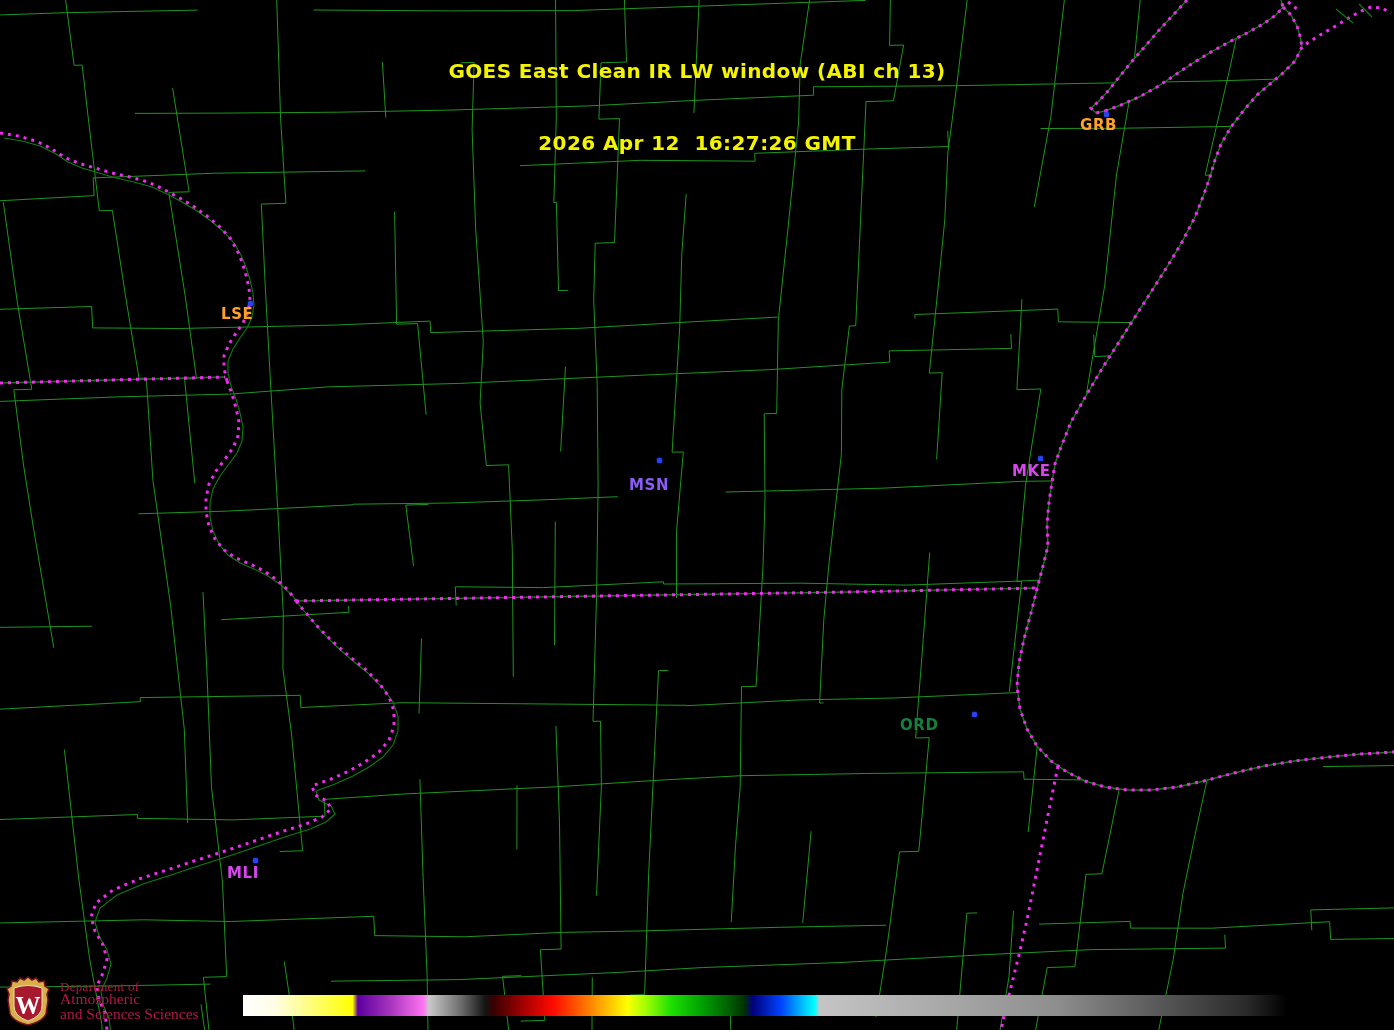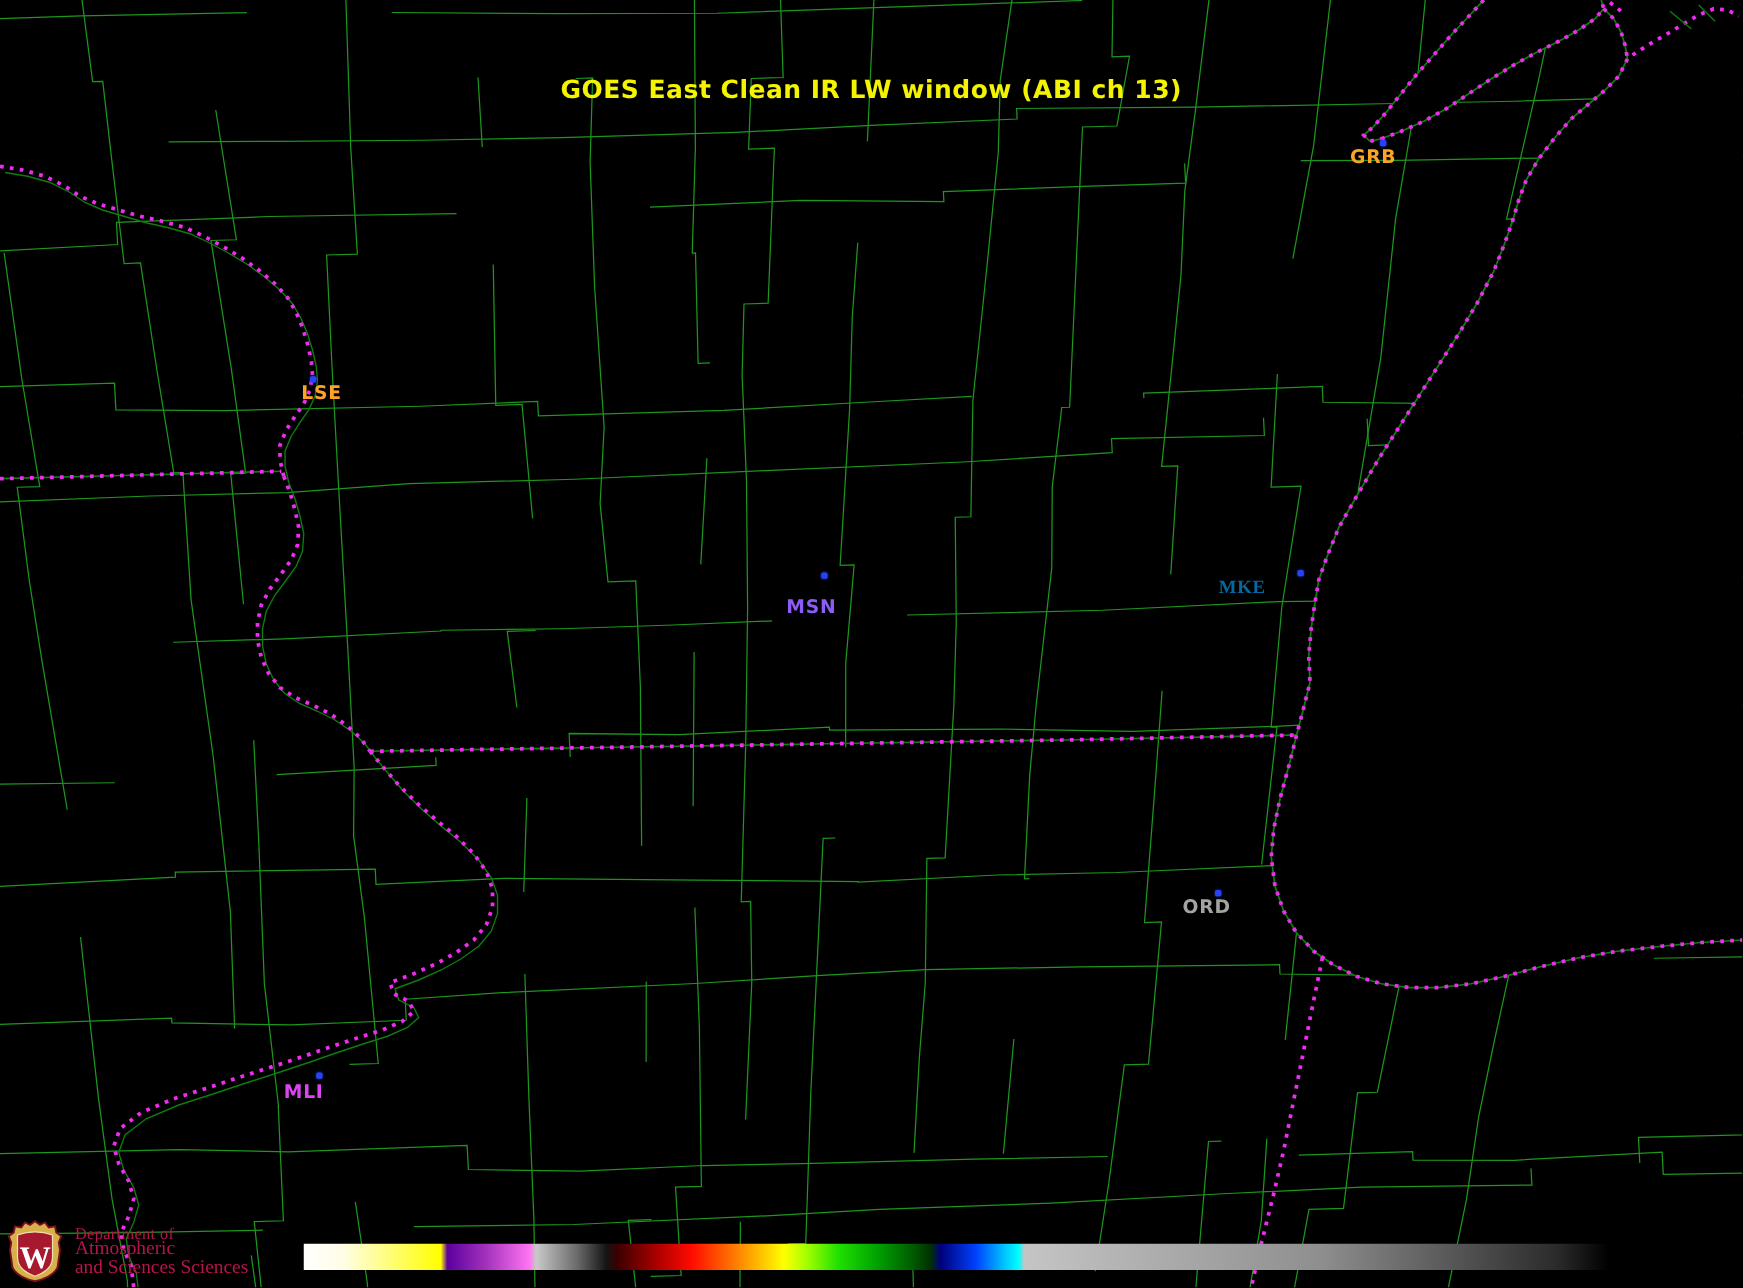--- a/index.html
+++ b/index.html
@@ -73,33 +73,34 @@
       <path d="M1283,7 L1291,15 L1297,26 L1300,36 L1302,47" fill="none" stroke="#0e7c0e" stroke-width="1.4"></path>
       <path d="M1283,7 L1291,15 L1297,26 L1300,36 L1302,47" fill="none" stroke="#f02cf0" stroke-width="3" stroke-dasharray="3 5"></path>
       <path d="M1058,766 L1051,800 L1043,840 L1035,880 L1027,920 L1019,955 L1009,995 L1001,1030" fill="none" stroke="#f02cf0" stroke-width="3" stroke-dasharray="3 5"></path>
       <path d="M1306,44 L1320,35 L1334,27 L1347,19 L1359,12 L1371,7 L1382,8 L1391,13 M1288,2 L1297,9" fill="none" stroke="#f02cf0" stroke-width="3" stroke-dasharray="3 5"></path>
       <path d="M1336,9 L1353,23" fill="none" stroke="#0e7c0e" stroke-width="1.2"></path>
       <path d="M1359,4 L1372,17" fill="none" stroke="#0e7c0e" stroke-width="1.2"></path>
     </svg>
 
   <div class="title" style="color: rgb(244, 244, 0);">
     <div>GOES East Clean IR LW window (ABI ch 13)</div>
+    <div>2026 Apr 12  16:27:26 GMT</div>
   </div>
 
   <div id="stations">
       <div class="st-dot" style="left: 248px; top: 301px; background: rgb(39, 67, 245);"></div>
-      <div class="st-label" style="left: 221px; top: 305px; color: rgb(255, 162, 40); margin-left: 20px;">LSE</div>
+      <div class="st-label" style="left: 221px; top: 305px; color: rgb(255, 162, 40);">LSE</div>
       <div class="st-dot" style="left: 1104px; top: 112px; background: rgb(39, 67, 245);"></div>
       <div class="st-label" style="left: 1080px; top: 116px; color: rgb(255, 162, 40); text-align: center;">GRB</div>
       <div class="st-dot" style="left: 657px; top: 458px; background: rgb(39, 67, 245);"></div>
       <div class="st-label" style="left: 629px; top: 476px; color: #8b5cf6;">MSN</div>
       <div class="st-dot" style="left: 1038px; top: 456px; background: rgb(39, 67, 245);"></div>
-      <div class="st-label" style="left: 975px; top: 462px; color: #0369a1; font-family: Liberation Serif, serif;">MKE</div>
+      <div class="st-label" style="left: 1012px; top: 462px; color: #d946ef;">MKE</div>
       <div class="st-dot" style="left: 972px; top: 712px; background: rgb(39, 67, 245);"></div>
-      <div class="st-label" style="left: 946px; top: 716px; color: #a3a3a3;">ORD</div>
+      <div class="st-label" style="left: 900px; top: 716px; color: #15803d;">ORD</div>
       <div class="st-dot" style="left: 253px; top: 858px; background: rgb(39, 67, 245);"></div>
       <div class="st-label" style="left: 227px; top: 864px; color: #d946ef;">MLI</div>
     </div>
 
   <div id="colorbar" style="left: 243px; top: 995px; width: 1044px; height: 21px; background: linear-gradient(to right, rgb(255, 255, 255) 0%, rgb(255, 253, 230) 3%, rgb(255, 255, 0) 10.5%, rgb(92, 0, 160) 11%, rgb(164, 50, 188) 14%, rgb(255, 116, 242) 17.3%, rgb(201, 201, 201) 17.8%, rgb(105, 105, 105) 21%, rgb(20, 20, 20) 23.2%, rgb(58, 0, 0) 24%, rgb(170, 0, 0) 27%, rgb(255, 10, 0) 29.7%, rgb(255, 122, 0) 33%, rgb(255, 255, 0) 36.8%, rgb(166, 255, 0) 38.5%, rgb(30, 224, 0) 41%, rgb(0, 160, 0) 44%, rgb(0, 96, 0) 46.5%, rgb(0, 50, 0) 48%, rgb(0, 0, 122) 48.8%, rgb(0, 65, 255) 51.5%, rgb(0, 202, 255) 53.8%, rgb(0, 255, 255) 54.8%, rgb(197, 197, 197) 55.2%, rgb(142, 142, 142) 78%, rgb(43, 43, 43) 96%, rgb(0, 0, 0) 100%);"></div>
 
   <div class="logo">
     <svg class="crest" viewBox="0 0 44 50" width="50" height="50">
       <path d="M22,1 L26,4 L30,2 L33,6 L38,5 L39,10 L43,13 L41,18 L42,24 L40,38 Q36,46 22,49 Q8,46 4,38 L2,24 L3,18 L1,13 L5,10 L6,5 L11,6 L14,2 L18,4 Z" fill="#d8b04a" stroke="#7a1020" stroke-width="1.5"></path>
       <path d="M8,12 Q22,7 36,12 L36,30 Q36,40 22,45 Q8,40 8,30 Z" fill="#a6192e" stroke="#f0ddb0" stroke-width="1"></path>

